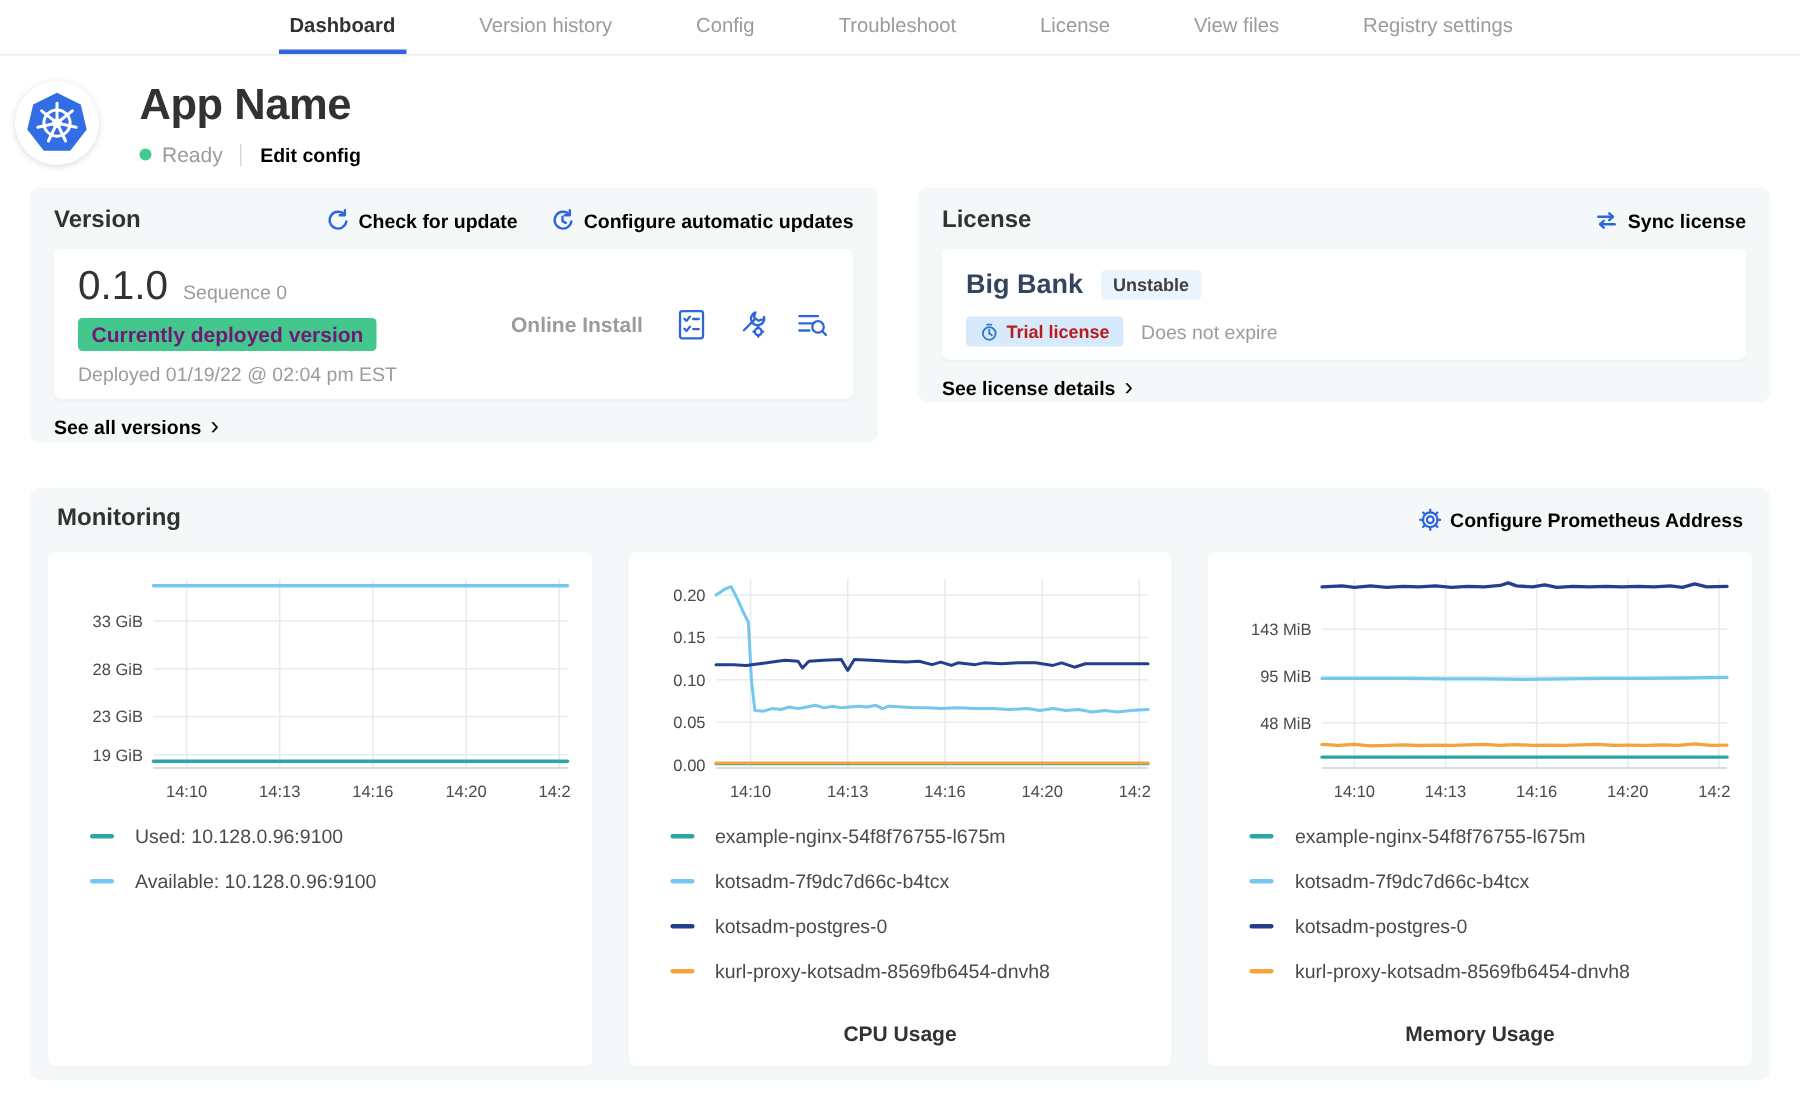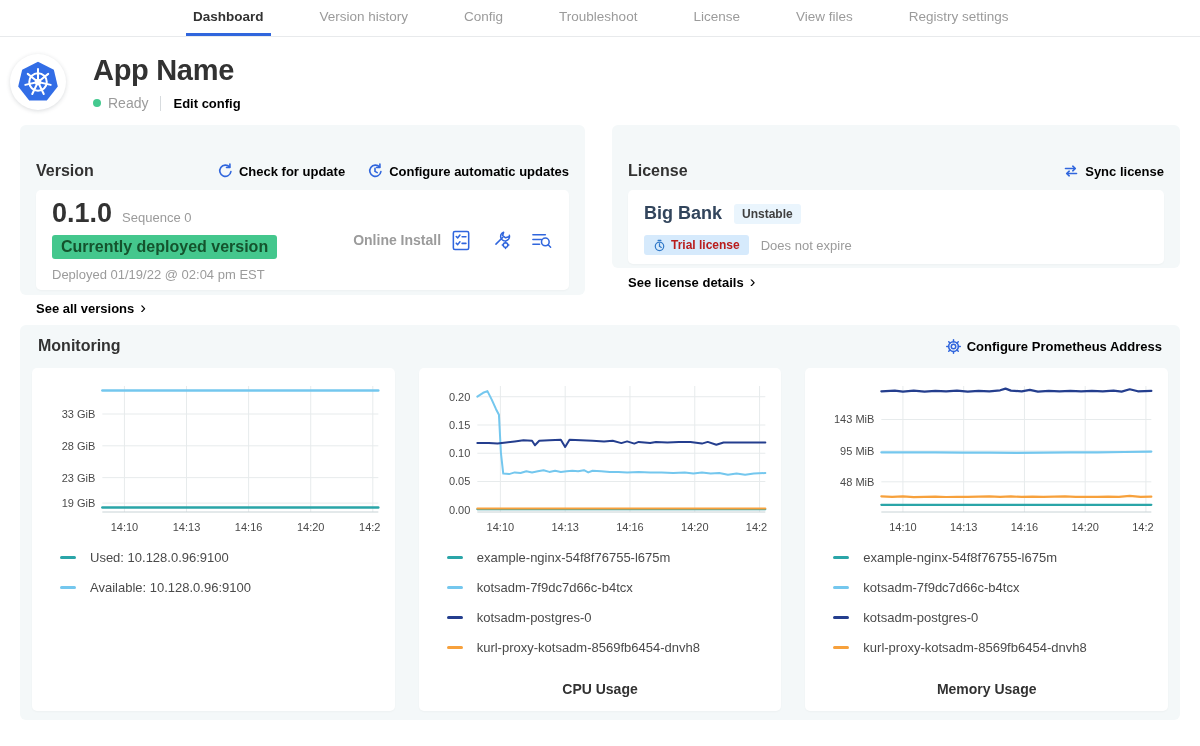--- a/index.html
+++ b/index.html
@@ -29,31 +29,31 @@
   .vdiv { width:1px; height:15px; background:#d7dbde; margin:0 12px; }
   .blue-link { color:#000000; font-size:13px; font-weight:700; display:inline-flex;
     align-items:center; gap:6px; }
   .chev { font-size:17px; line-height:10px; font-weight:400; position:relative; top:-1px; }
 
   
   .cards-row { display:flex; gap:27px; padding:0 20px; }
   .card { background:#f4f8f9; border-radius:6px; padding:13px 16px 14px; }
   .version-card { width:565px; height:170px; }
   .license-card { width:568px; height:143px; }
-  .card-head { display:flex; align-items:center; justify-content:space-between;margin-top:24px; }
+  .card-head { display:flex; align-items:center; justify-content:space-between; }
   .card-head h2 { font-size:16px; font-weight:700; }
   .head-actions { display:flex; align-items:center; gap:22px; }
   .panel { background:#fff; border-radius:5px; box-shadow:0 1px 2px rgba(0,0,0,.03);
     padding:13px 16px; margin-top:10px; }
   .version-panel { display:flex; align-items:center; height:100px; }
   .v-num-row { display:flex; align-items:baseline; gap:10px; }
-  .v-num { font-size:27px; font-weight:700; }
+  .v-num { font-size:27px; font-weight:400; }
   .v-seq { font-size:13px; color:#9b9b9b; }
-  .deployed-badge { display:inline-block; margin-top:6px; background:#44c78d; color:#14532d;
-    font-size:16px; font-weight:700; padding:3px 9px; border-radius:3px; }
+  .deployed-badge { display:inline-block; margin-top:6px; background:#44c78d; color:#701a75;
+    font-size:14px; font-weight:700; padding:3px 9px; border-radius:3px; }
   .deployed-at { margin-top:8px; font-size:13px; color:#9b9b9b; }
   .v-mid { margin-left:76px; color:#9b9b9b; font-size:14px; font-weight:700; align-self:center; }
   .v-actions { margin-left:auto; display:flex; align-items:center; gap:17px; }
   .v-actions a { display:flex; }
   .see-link { margin-top:11px; display:inline-flex; }
 
   .lic-row1 { display:flex; align-items:center; gap:12px; }
   .lic-name { font-size:18px; font-weight:700; color:#32455c; }
   .chan-badge { background:#eaf5fd; color:#404040; font-size:12px; font-weight:700;
     padding:3px 8px; border-radius:3px; }

